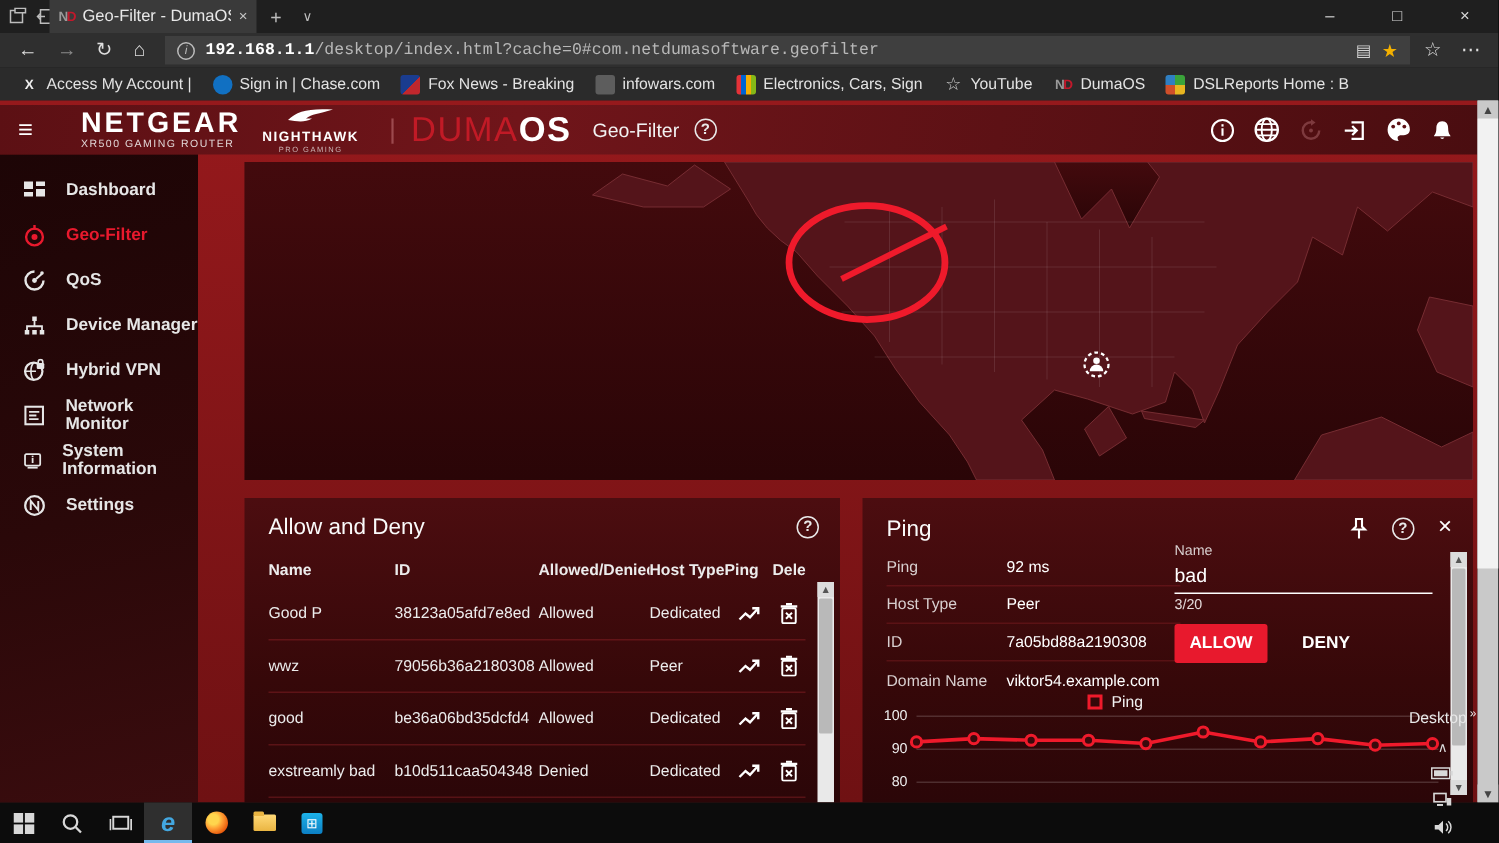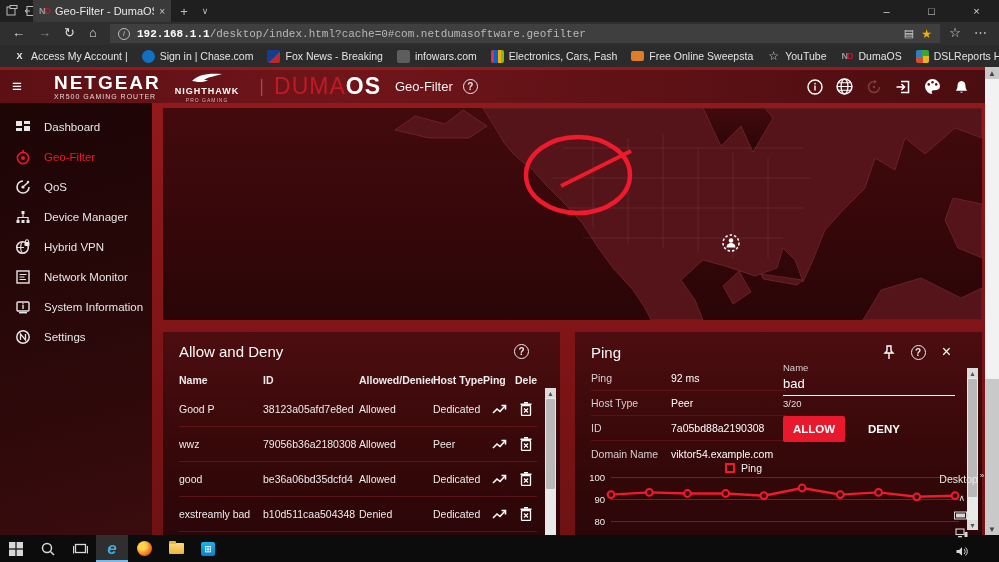--- a/index.html
+++ b/index.html
@@ -50,35 +50,35 @@
   .hdr-divider { color:#9c4a4e; font-size:18px; margin:0 10px; font-weight:100; }
   #dumaos-logo { font-size:23px; letter-spacing:1px; margin-right:14px; }
   #dumaos-logo .red { color:#c11a26; font-weight:normal; }
   #dumaos-logo .white { color:#fff; font-weight:bold; }
   #page-title { color:#f2f2f2; font-size:13px; margin-right:10px; }
   .help-circle { width:15px; height:15px; border:1.5px solid #e9e9e9; border-radius:50%; color:#e9e9e9;
     font-size:10px; font-weight:bold; display:inline-flex; align-items:center; justify-content:center; }
   #hdr-icons { margin-left:auto; display:flex; align-items:center; gap:13px; padding-right:16px; }
   #hdr-icons svg { display:block; }
 
-  #sidebar { left:0; top:103px; width:152px; height:432px;
-    background:linear-gradient(165deg,#1d0506 0%,#2a0809 55%,#3a0c0e 100%); padding-top:9px; }
+  #sidebar { left:0; top:103px; width:132px; height:432px;
+    background:linear-gradient(165deg,#1d0506 0%,#2a0809 55%,#3a0c0e 100%); padding-top:9px;font-weight:bold; }
   .side-item { display:flex; align-items:center; gap:13px; height:30px; padding-left:15px; color:#e6e6e6; }
   .side-item .lbl { font-size:11.5px; }
   .side-item svg { display:block; }
   .side-item.active { color:#e8192d; }
 
   #map { left:163px; top:108px; width:819px; height:212px; overflow:hidden;
     background:linear-gradient(180deg,#420a0d,#2b0608); }
 
   .panel { background:linear-gradient(180deg,#4c0d10 0%,#360809 60%,#2b0608 100%); color:#eee; overflow:hidden; }
   #allow-panel { left:163px; top:332px; width:397px; height:203px; }
   #ping-panel  { left:575px; top:332px; width:407px; height:203px; }
   .panel-title { font-size:15px; color:#fafafa; }
-  .panel-head { display:flex; align-items:center; padding:11px 31px 6px 16px; }
+  .panel-head { display:flex; align-items:center; padding:11px 14px 6px 16px; }
   .panel-head .spacer { flex:1; }
 
   
   #ad-table { position:absolute; left:16px; top:36px; width:358px; }
   .ad-row { display:grid; grid-template-columns:84px 96px 74px 50px 32px 1fr; align-items:center;
     height:35px; border-bottom:1px solid rgba(200,50,60,0.28); }
   .ad-row.header { height:24px; border-bottom:none; font-weight:bold; }
   .ad-cell { font-size:10.5px; color:#ececec; white-space:nowrap; overflow:hidden; }
   .icon-btn { display:inline-flex; align-items:center; justify-content:center; }
 
@@ -192,25 +192,21 @@
     <div class="bm">
       <span class="bm-ic" style="background:linear-gradient(135deg,#1a3c8f 55%,#c0272d 55%);"></span>
       <span class="bm-label">Fox News - Breaking</span>
     </div>
     <div class="bm">
       <span class="bm-ic" style="background:#5d5d5d;"></span>
       <span class="bm-label">infowars.com</span>
     </div>
     <div class="bm">
       <span class="bm-ic" style="background:linear-gradient(90deg,#e53238 25%,#0064d2 25% 50%,#f5af02 50% 75%,#86b817 75%);"></span>
-      <span class="bm-label">Electronics, Cars, Fash</span>
-    </div>
-    <div class="bm">
-      <span class="bm-ic" style="background:#e07b28;height:10px;"></span>
-      <span class="bm-label">Free Online Sweepsta</span>
+      <span class="bm-label">Electronics, Cars, Sign</span>
     </div>
     <div class="bm">
       <span class="bm-ic" style="color:#cfcfcf;font-size:12px;">☆</span>
       <span class="bm-label">YouTube</span>
     </div>
     <div class="bm">
       <span class="bm-ic favicon">
           <span class="n">N</span>
           <span class="d">D</span>
         </span>

